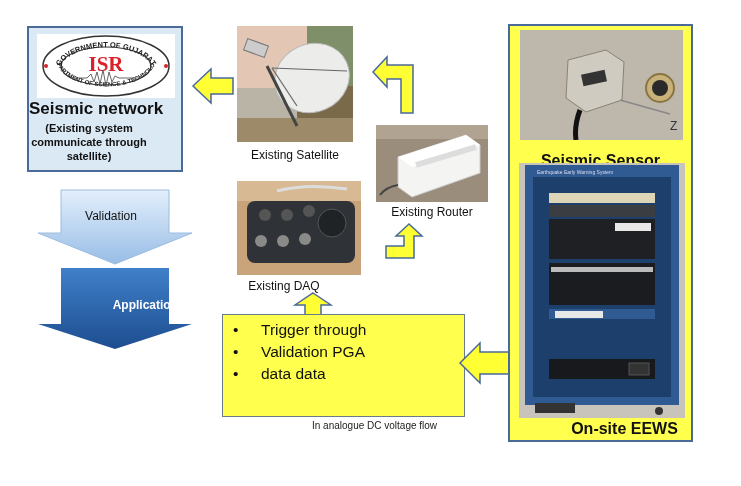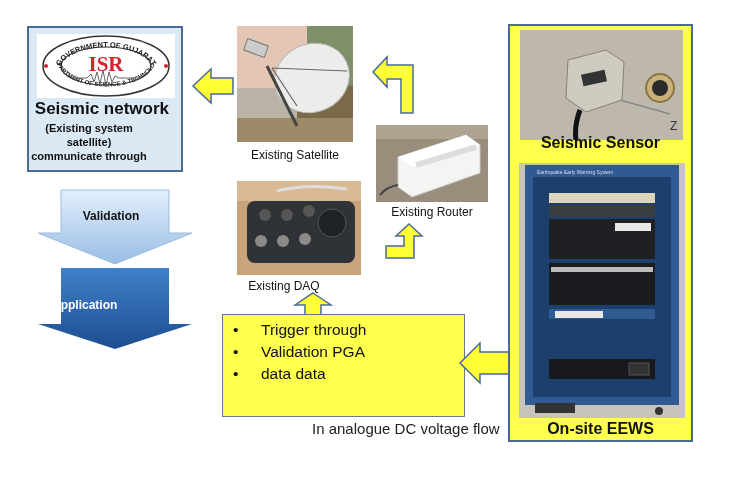--- a/index.html
+++ b/index.html
@@ -1,47 +1,47 @@
 <!DOCTYPE html>
 <html><head>
 <meta charset="utf-8">
 <style>
   html,body{margin:0;padding:0;background:#ffffff;}
   body{width:741px;height:486px;position:relative;overflow:hidden;font-family:"Liberation Sans",sans-serif;}
   .abs{position:absolute;}
   
   #isr-box{left:27px;top:26px;width:156px;height:146px;background:#dbe9f5;border:2px solid #4a6a9a;box-sizing:border-box;}
   #isr-logo{left:8px;top:6px;width:138px;height:64px;background:#ffffff;}
-  #isr-title{left:0;top:71px;width:140px;text-align:right;font-size:17px;font-weight:bold;color:#111;}
+  #isr-title{left:0;top:71px;width:140px;text-align:left;font-size:17px;font-weight:bold;color:#111;}
   #isr-sub{left:0;top:93px;width:120px;text-align:center;font-size:11px;font-weight:bold;color:#111;line-height:14px;}
   
   .photo{overflow:hidden;}
   .caption{font-size:12px;font-weight:normal;color:#111;text-align:center;}
   #sat-photo{left:237px;top:26px;width:116px;height:116px;}
   #sat-cap{left:228px;top:148px;width:134px;}
   #router-photo{left:376px;top:125px;width:112px;height:77px;}
   #router-cap{left:370px;top:205px;width:124px;}
   #daq-photo{left:237px;top:181px;width:124px;height:94px;}
   #daq-cap{left:222px;top:279px;width:124px;}
   
-  #validation-label{left:56px;top:209px;width:110px;text-align:center;font-size:12px;font-weight:bold;color:#111;}
-  #application-label{left:52px;top:298px;width:110px;text-align:left;font-size:12px;font-weight:bold;color:#ffffff;}
+  #validation-label{left:56px;top:209px;width:110px;text-align:center;font-size:12px;font-weight:normal;color:#111;}
+  #application-label{left:68px;top:298px;width:110px;text-align:right;font-size:12px;font-weight:bold;color:#ffffff;}
   
   #info-box{left:222px;top:314px;width:243px;height:103px;background:#ffff4d;border:1.5px solid #6a7a8a;box-sizing:border-box;}
   #info-list{margin:0;padding:0;list-style:none;position:absolute;left:6px;top:4px;}
   #info-list li{font-size:15.5px;color:#111;line-height:22px;position:relative;padding-left:32px;}
   #info-list li .dot{position:absolute;left:4px;top:0;}
   #info-list li.cont{padding-left:32px;}
-  #info-note{left:312px;top:420px;font-size:15px;color:#222;}
+  #info-note{left:312px;top:420px;font-size:10px;color:#222;}
   
   #eews-frame{left:508px;top:24px;width:185px;height:418px;background:#ffff4d;border:2px solid #4a6a9a;box-sizing:border-box;}
   #sensor-photo{left:10px;top:4px;width:163px;height:110px;}
-  #sensor-cap{left:0;top:108px;width:181px;text-align:center;font-size:16px;font-weight:bold;color:#111;}
+  #sensor-cap{left:0;top:126px;width:181px;text-align:center;font-size:16px;font-weight:bold;color:#111;}
   #rack-photo{left:9px;top:137px;width:166px;height:255px;}
-  #eews-cap{left:0;top:394px;width:181px;text-align:center;font-size:16px;font-weight:bold;color:#111;}
+  #eews-cap{left:0;top:394px;width:181px;text-align:center;font-size:16px;font-weight:bold;color:#111;padding-left:24px;}
   svg{display:block;}
 </style>
 </head>
 <body>
 
 <div id="isr-box" class="abs">
   <div id="isr-logo" class="abs">
     <svg width="138" height="64" viewBox="0 0 138 64">
       <defs>
         <path id="arcTop" d="M 22 34 A 48 26 0 0 1 116 34"></path>
@@ -57,22 +57,22 @@
       </text>
       <circle cx="9" cy="32" r="2" fill="#d8232a"></circle>
       <circle cx="129" cy="32" r="2" fill="#d8232a"></circle>
       <text x="69" y="37" text-anchor="middle" font-size="21" font-weight="bold" fill="#d8232a" font-family="Liberation Serif, serif">ISR</text>
       <polyline points="34,44 50,44 54,40 57,48 60,38 63,50 66,36 69,52 72,38 75,48 78,42 82,44 104,44" fill="none" stroke="#555" stroke-width="0.9"></polyline>
     </svg>
   </div>
   <div id="isr-title" class="abs">Seismic network</div>
   <div id="isr-sub" class="abs">
     <div>(Existing system</div>
+    <div>communicate through</div>
     <div>satellite)</div>
-    <div>communicate through</div>
   </div>
 </div>
 
 <svg class="abs" style="left:191px;top:66px;" width="44" height="40">
   <polygon points="2,20 20,3 20,12 42,12 42,28 20,28 20,37" fill="#ffff33" stroke="#4a6a9a" stroke-width="1.5"></polygon>
 </svg>
 
 <div id="sat-photo" class="abs photo">
   <svg width="116" height="116" viewBox="0 0 116 116">
     <rect width="116" height="116" fill="#7a6a4a"></rect>

